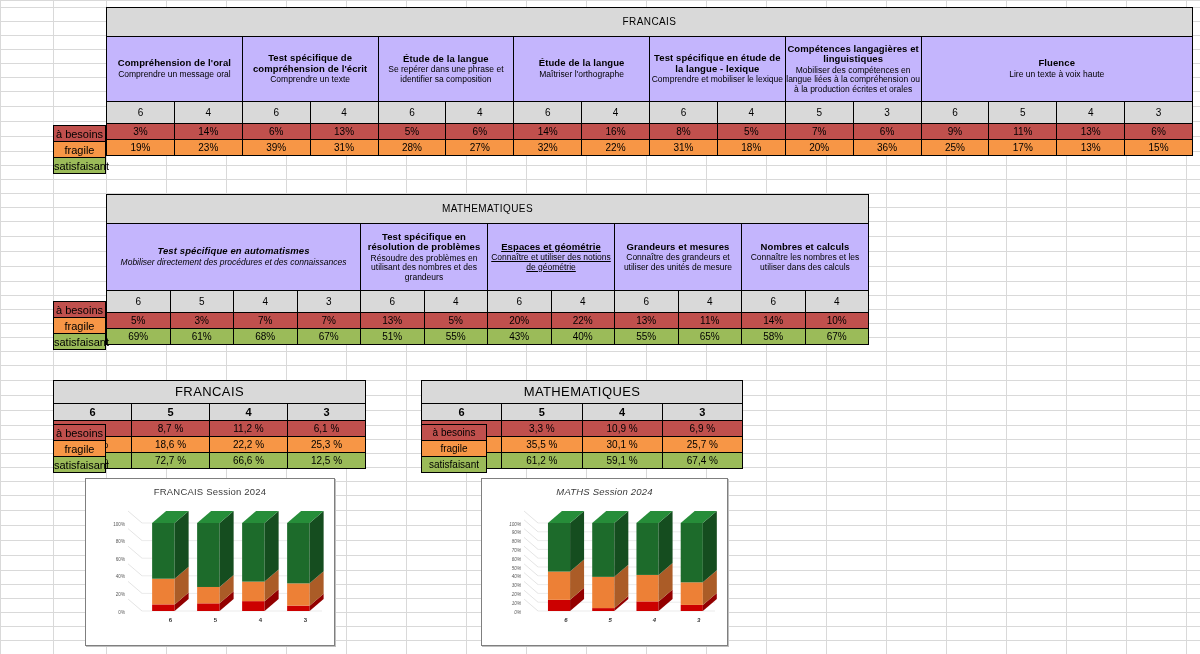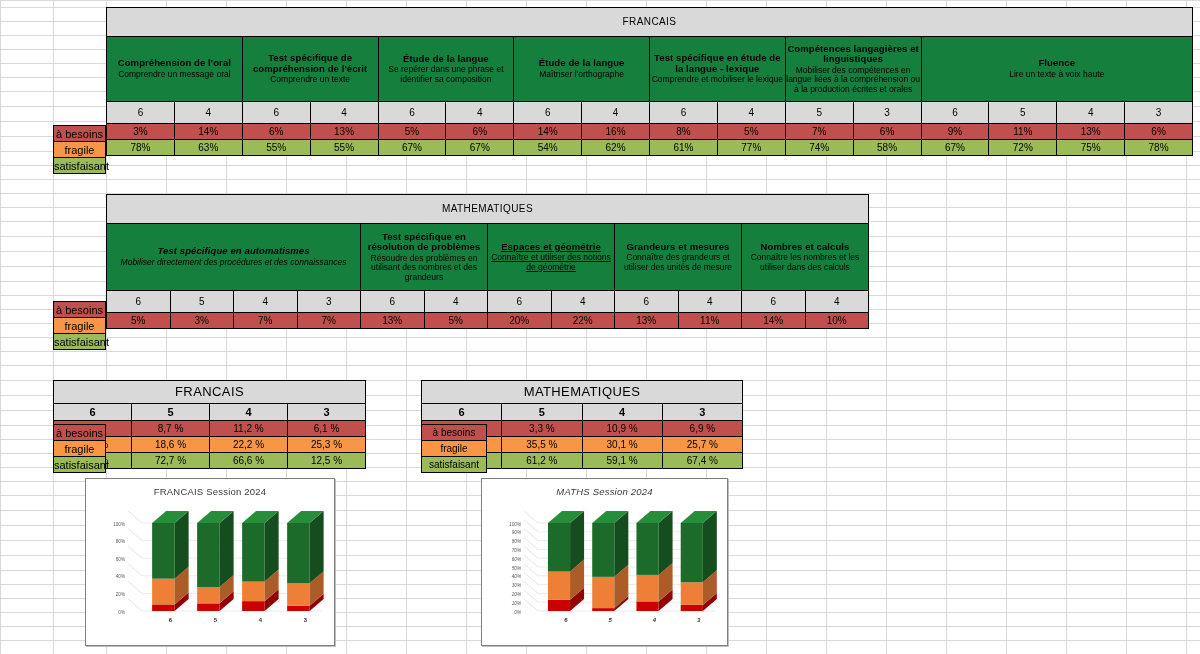--- a/index.html
+++ b/index.html
@@ -33,21 +33,21 @@
     line-height:1.12;
   }
   .band-title{
     background:#d9d9d9;
     font-size:14px;
     font-weight:normal;
     letter-spacing:.4px;
     height:28px;
   }
   .dom-head{
-    background:#15803d;
+    background:#c4b5fd;
     font-weight:normal;
     padding:3px 2px;
   }
   .dom-head .dh-t{
     display:block;
     font-weight:bold;
     font-size:9.5px;
     letter-spacing:.1px;
     margin-bottom:1px;
   }
@@ -263,37 +263,37 @@
         <td class="val r-red">16%</td>
         <td class="val r-red">8%</td>
         <td class="val r-red">5%</td>
         <td class="val r-red">7%</td>
         <td class="val r-red">6%</td>
         <td class="val r-red">9%</td>
         <td class="val r-red">11%</td>
         <td class="val r-red">13%</td>
         <td class="val r-red">6%</td>
       </tr>
-    <tr id="fr-row-grn">
-        <td class="val r-grn">78%</td>
-        <td class="val r-grn">63%</td>
-        <td class="val r-grn">55%</td>
-        <td class="val r-grn">55%</td>
-        <td class="val r-grn">67%</td>
-        <td class="val r-grn">67%</td>
-        <td class="val r-grn">54%</td>
-        <td class="val r-grn">62%</td>
-        <td class="val r-grn">61%</td>
-        <td class="val r-grn">77%</td>
-        <td class="val r-grn">74%</td>
-        <td class="val r-grn">58%</td>
-        <td class="val r-grn">67%</td>
-        <td class="val r-grn">72%</td>
-        <td class="val r-grn">75%</td>
-        <td class="val r-grn">78%</td>
+    <tr id="fr-row-org">
+        <td class="val r-org">19%</td>
+        <td class="val r-org">23%</td>
+        <td class="val r-org">39%</td>
+        <td class="val r-org">31%</td>
+        <td class="val r-org">28%</td>
+        <td class="val r-org">27%</td>
+        <td class="val r-org">32%</td>
+        <td class="val r-org">22%</td>
+        <td class="val r-org">31%</td>
+        <td class="val r-org">18%</td>
+        <td class="val r-org">20%</td>
+        <td class="val r-org">36%</td>
+        <td class="val r-org">25%</td>
+        <td class="val r-org">17%</td>
+        <td class="val r-org">13%</td>
+        <td class="val r-org">15%</td>
       </tr>
   </tbody>
 </table>
 
 <table class="labelcol" id="lab-ma" style="left:53px;top:301px;width:53px;">
   <tbody>
     <tr>
         <td class="rowlabel r-red" style="height:15px;">à besoins</td>
       </tr>
     <tr>
@@ -352,20 +352,34 @@
         <td class="val r-red">7%</td>
         <td class="val r-red">7%</td>
         <td class="val r-red">13%</td>
         <td class="val r-red">5%</td>
         <td class="val r-red">20%</td>
         <td class="val r-red">22%</td>
         <td class="val r-red">13%</td>
         <td class="val r-red">11%</td>
         <td class="val r-red">14%</td>
         <td class="val r-red">10%</td>
+      </tr>
+    <tr id="ma-row-grn">
+        <td class="val r-grn">69%</td>
+        <td class="val r-grn">61%</td>
+        <td class="val r-grn">68%</td>
+        <td class="val r-grn">67%</td>
+        <td class="val r-grn">51%</td>
+        <td class="val r-grn">55%</td>
+        <td class="val r-grn">43%</td>
+        <td class="val r-grn">40%</td>
+        <td class="val r-grn">55%</td>
+        <td class="val r-grn">65%</td>
+        <td class="val r-grn">58%</td>
+        <td class="val r-grn">67%</td>
       </tr>
   </tbody>
 </table>
 
 <table class="labelcol" id="lab-sum-fr" style="left:53px;top:424px;width:53px;">
   <tbody>
     <tr>
         <td class="rowlabel r-red" style="height:15px;">à besoins</td>
       </tr>
     <tr>

